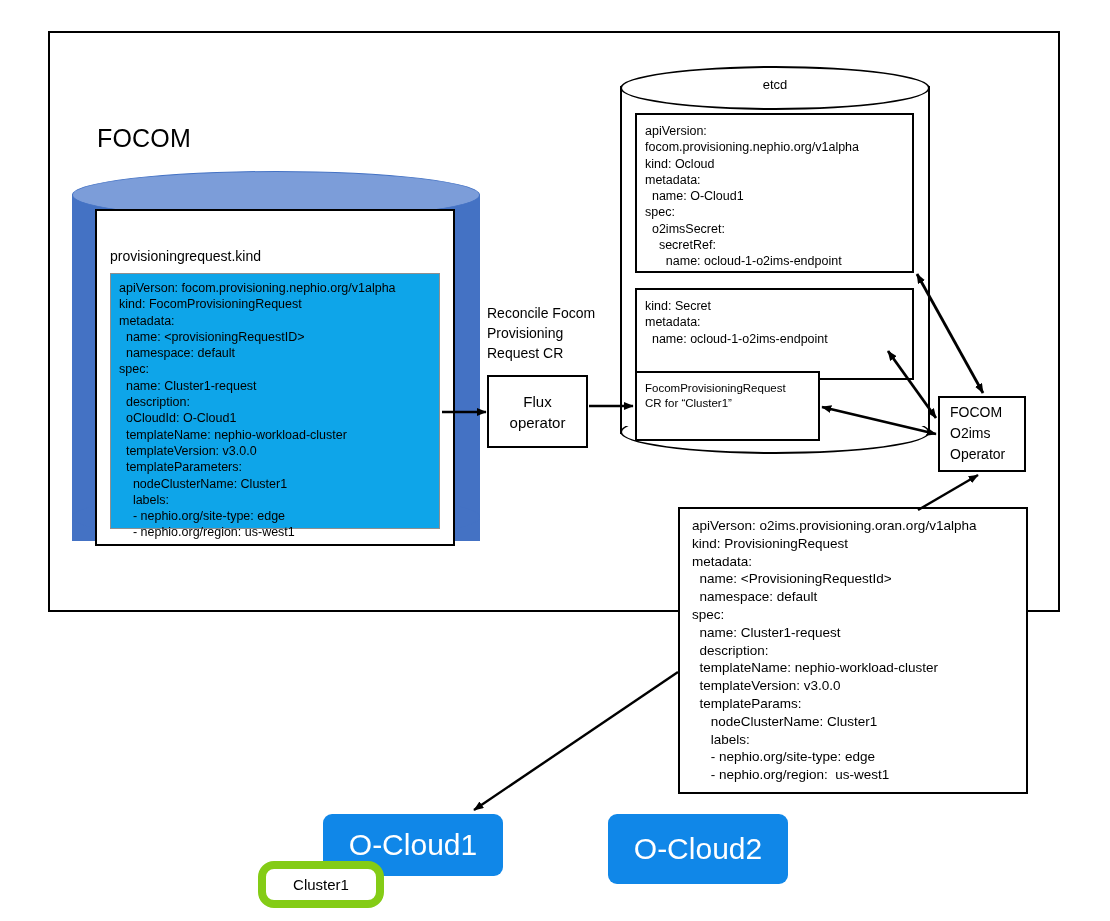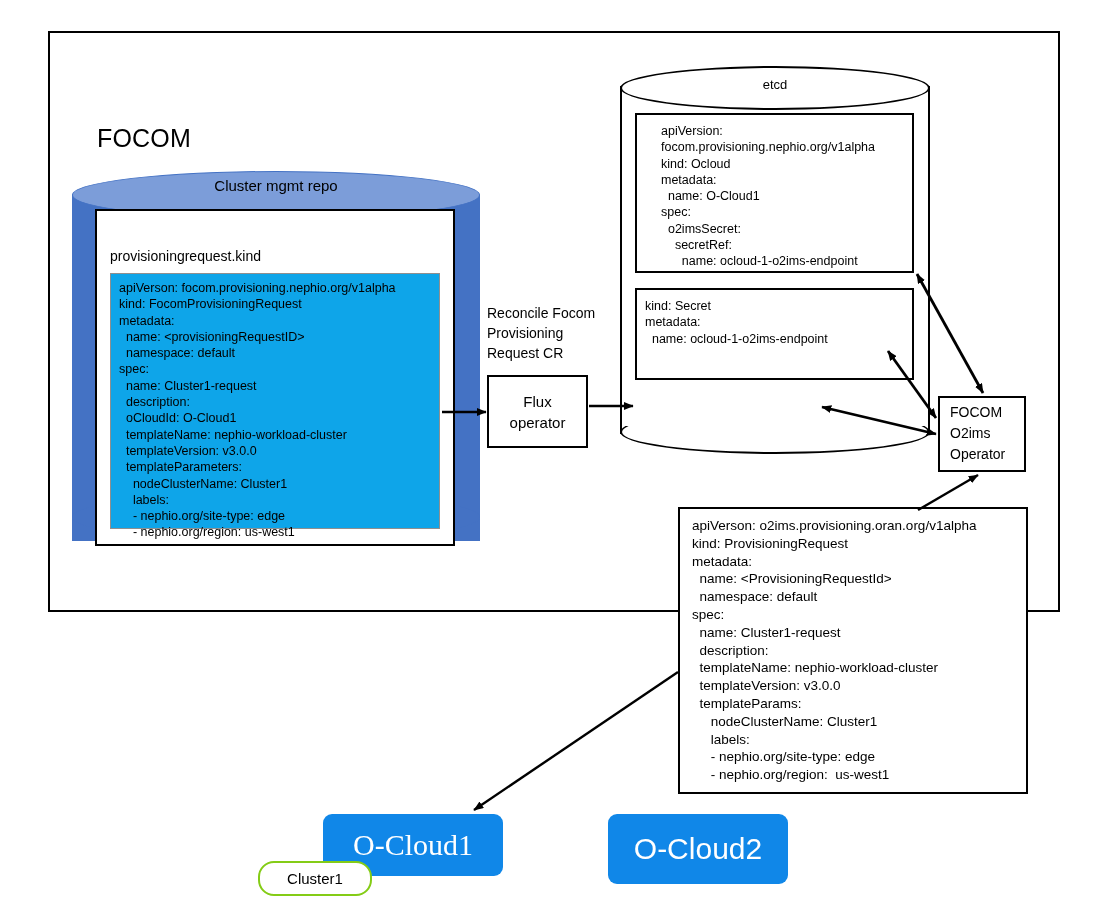--- a/index.html
+++ b/index.html
@@ -148,21 +148,21 @@
     width:310px;
     text-align:center;
     font-size:13px;
   }
 
   .wbox{
     background:#ffffff;
     border:2px solid #000;
     box-sizing:border-box;
   }
-  #ocloud-cr-box{ left:635px; top:113px; width:279px; height:160px; padding:8px 0 0 24px;}
+  #ocloud-cr-box{ left:635px; top:113px; width:279px; height:160px; padding:8px 0 0 8px;}
   #secret-box   { left:635px; top:288px; width:279px;  height:92px; padding:8px 0 0 8px;}
   #fpr-box      { left:635px; top:371px; width:185px;  height:70px; padding:8px 0 0 8px;}
   .boxtext{font-size:12.5px; line-height:16.3px; white-space:pre;}
   #fpr-box .boxtext{font-size:11.5px; line-height:15px;}
 
   
   #flux-box{
     left:487px; top:375px;
     width:101px; height:73px;
     display:flex; align-items:center; justify-content:center;
@@ -197,28 +197,28 @@
   }
 
   
   .ocloud{
     background:#1087E8;
     border-radius:9px;
     display:flex; align-items:center; justify-content:center;
     color:#ffffff;
     font-size:30px;
   }
-  #ocloud1{ left:323px; top:814px; width:180px; height:62px;font-family:Liberation Serif, serif;}
+  #ocloud1{ left:323px; top:814px; width:180px; height:62px;}
   #ocloud2{ left:608px; top:814px; width:180px; height:70px;}
 
   #cluster1-tag{
     left:258px; top:861px;
     width:110px; height:31px;
     background:#ffffff;
-    border:2px solid #84cc16;
+    border:8px solid #84cc16;
     border-radius:16px;
     display:flex; align-items:center; justify-content:center;
     font-size:15px;
   }
 
   
   #arrows{
     left:0; top:0;
     width:1110px; height:921px;
     pointer-events:none;
@@ -229,21 +229,20 @@
 
 <div id="canvas" class="abs">
 
   <div id="focom-frame" class="abs"></div>
   <div id="focom-title" class="abs">FOCOM</div>
 
   <div id="repo-cyl" class="abs">
     <div id="repo-body"></div>
     <div id="repo-bottom"></div>
     <div id="repo-top"></div>
-    <div id="repo-label">Cluster mgmt repo</div>
   </div>
 
   <div id="pkg-box" class="abs"></div>
   <div id="pkg-file" class="abs">provisioningrequest.kind</div>
 
   <div id="yaml-left" class="abs">
     <div class="yaml">apiVerson: focom.provisioning.nephio.org/v1alpha
 kind: FocomProvisioningRequest
 metadata:
   name: &lt;provisioningRequestID&gt;
@@ -288,20 +287,24 @@
     secretRef:
       name: ocloud-1-o2ims-endpoint</div>
   </div>
 
   <div id="secret-box" class="abs wbox">
     <div class="boxtext">kind: Secret
 metadata:
   name: ocloud-1-o2ims-endpoint</div>
   </div>
 
+  <div id="fpr-box" class="abs wbox">
+    <div class="boxtext">FocomProvisioningRequest
+CR for “Cluster1”</div>
+  </div>
 
   <div id="op-box" class="abs wbox">
     <div id="op-label">FOCOM
 O2ims
 Operator</div>
   </div>
 
   <div id="pr-box" class="abs wbox">
     <div id="pr-text">apiVerson: o2ims.provisioning.oran.org/v1alpha
 kind: ProvisioningRequest

